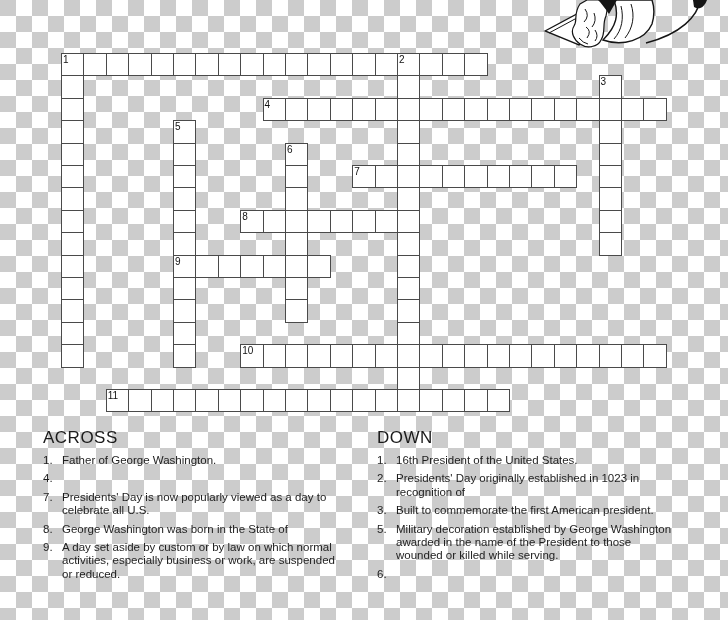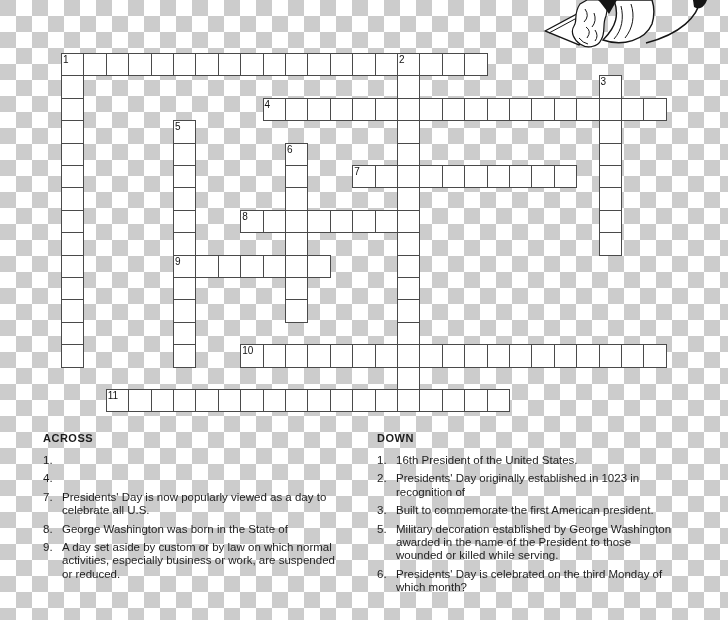--- a/index.html
+++ b/index.html
@@ -16,22 +16,22 @@
   }
   .cellnum{
     position:absolute;left:1px;top:0px;
     font-size:10px;line-height:11px;color:#111;
     font-family:"Liberation Sans",sans-serif;
   }
   .clue-col{position:absolute;color:#1e1e1e;}
   .clue-col.left{left:43px;top:429px;width:330px;}
   .clue-col.right{left:377px;top:429px;width:350px;}
   .clue-heading{
-    font-size:11px;line-height:18px;letter-spacing:.5px;
-    color:#1b1b1b;margin:0 0 7px 0;font-weight:bold;
+    font-size:17px;line-height:18px;letter-spacing:.5px;
+    color:#1b1b1b;margin:0 0 7px 0;font-weight:normal;
   }
   .clue{display:flex;margin-bottom:5px;font-size:11.5px;line-height:13.4px;}
   .clue-num{min-width:19px;flex:0 0 auto;}
   .clue-text{white-space:pre-line;}
   .grid-layer{position:absolute;left:0;top:0;width:728px;height:620px;}
   .clipart{position:absolute;left:543px;top:0;width:185px;height:48px;}
 </style>
 </head>
 <body>
 
@@ -227,20 +227,21 @@
     <div class="cell" style="left: 285px; top: 232.2px; height: 23.4px; width: 23.4px; background: rgb(255, 255, 255); border-color: rgb(74, 74, 74);"></div>
     <div class="cell" style="left: 285px; top: 277px; height: 23.4px; width: 23.4px; background: rgb(255, 255, 255); border-color: rgb(74, 74, 74);"></div>
     <div class="cell" style="left: 285px; top: 299.4px; height: 23.4px; width: 23.4px; background: rgb(255, 255, 255); border-color: rgb(74, 74, 74);"></div>
   </div>
 
 <div class="clue-col left">
   <h2 class="clue-heading">ACROSS</h2>
   <div id="across-list">
       <div class="clue">
         <span class="clue-num">1.</span>
+        <span class="clue-text">Father of George Washington.</span>
       </div>
       <div class="clue">
         <span class="clue-num">4.</span>
       </div>
       <div class="clue">
         <span class="clue-num">7.</span>
         <span class="clue-text">Presidents' Day is now popularly viewed as a day to
 celebrate all U.S.</span>
       </div>
       <div class="clue">
@@ -273,17 +274,15 @@
         <span class="clue-text">Built to commemorate the first American president.</span>
       </div>
       <div class="clue">
         <span class="clue-num">5.</span>
         <span class="clue-text">Military decoration established by George Washington
 awarded in the name of the President to those
 wounded or killed while serving.</span>
       </div>
       <div class="clue">
         <span class="clue-num">6.</span>
-        <span class="clue-text">Presidents' Day is celebrated on the third Monday of
-which month?</span>
       </div>
     </div>
 </div>
 
 </body></html>

